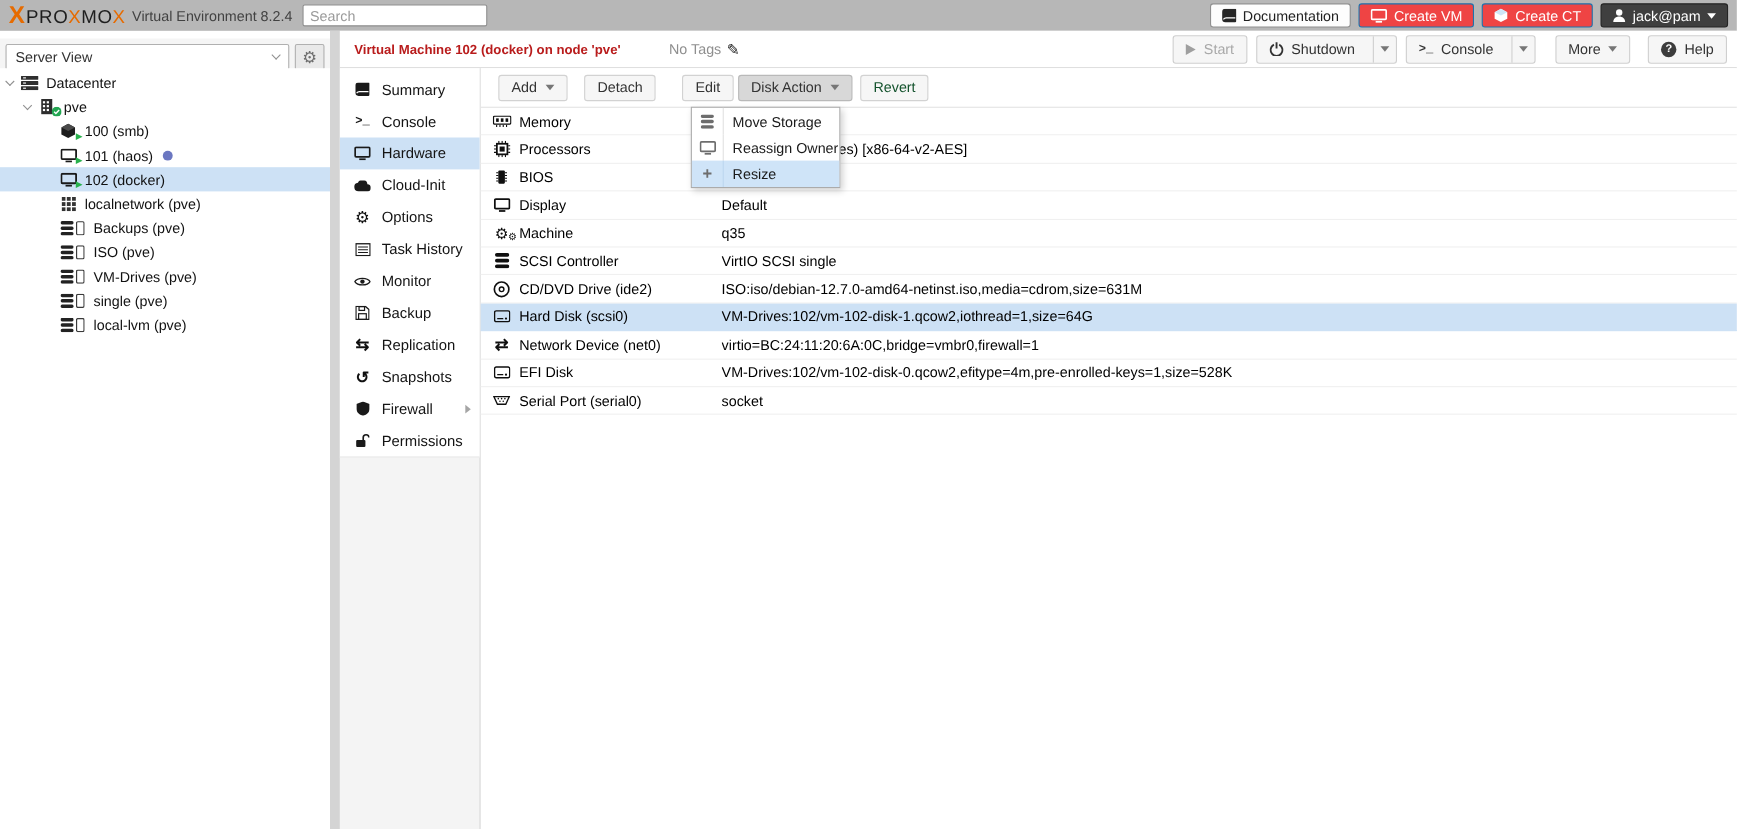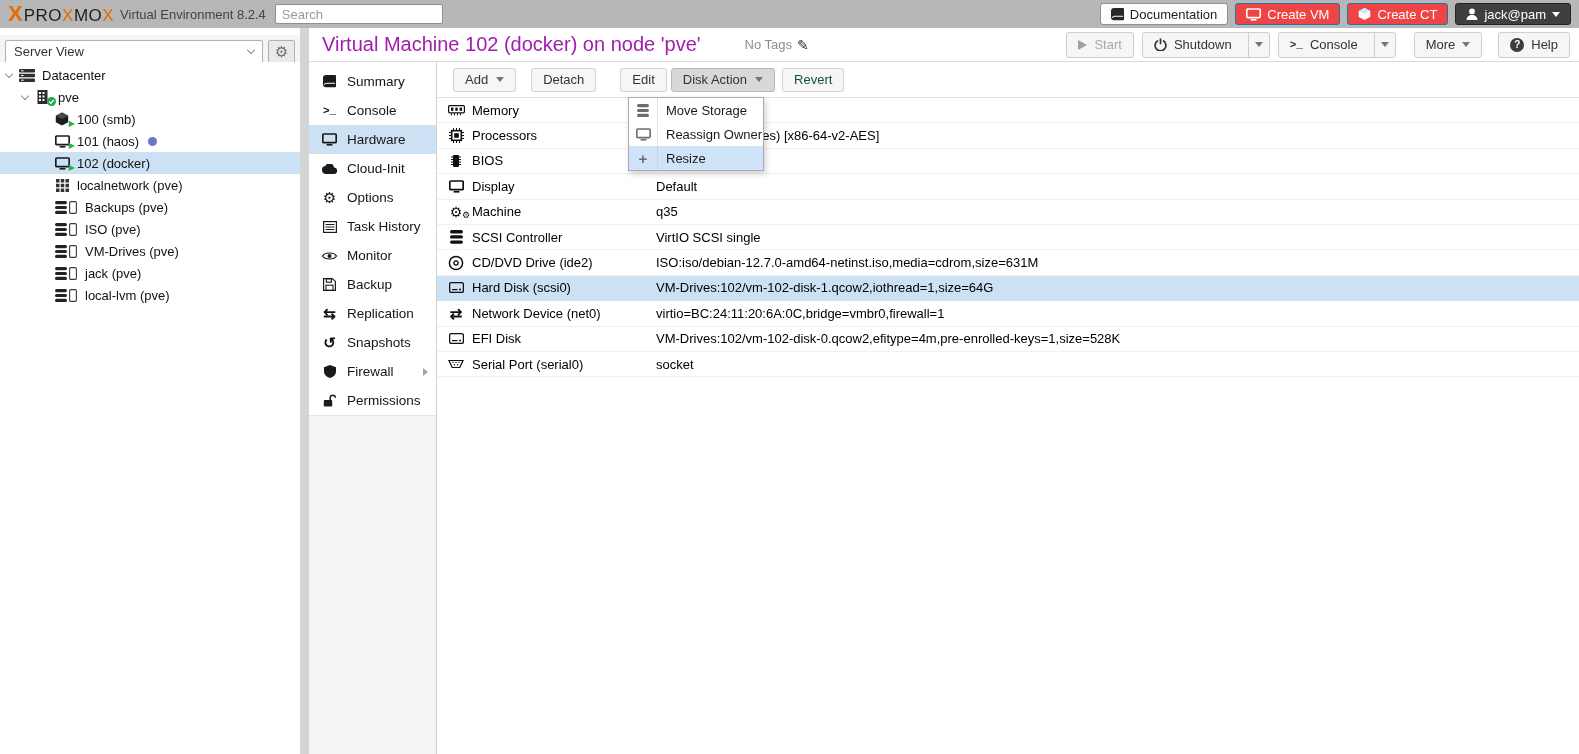--- a/index.html
+++ b/index.html
@@ -42,21 +42,21 @@
   .tic{position:relative;display:inline-flex;width:18px;justify-content:center}
   .runbadge{position:absolute;right:-4px;bottom:-2px;font-size:8px;line-height:8px;color:#28b14c}
   .checkbadge{position:absolute;right:-4px;bottom:-2px}
   .tagdot{width:9px;height:9px;border-radius:50%;background:#6b77c1;display:inline-block;margin-left:3px}
 
   
   #splitter{position:absolute;left:300px;top:28px;width:9px;bottom:0;background:#d4d4d4}
 
   
   #vm-header{position:absolute;left:309px;top:28px;right:0;height:34px;background:#fff;border-bottom:1px solid #dcdcdc;display:flex;align-items:center;padding:0 9px 0 13px}
-  .vmtitle{font-size:20px;font-weight:normal;color:#a21caf;white-space:nowrap}
+  .vmtitle{font-size:12px;font-weight:bold;color:#b91c1c;white-space:nowrap}
   .notags{color:#8f8f8f;font-size:13px;margin-left:44px}
   .pencil{margin-left:5px;font-size:14px;color:#1c1c1c;cursor:pointer}
   .hbtns{margin-left:auto;display:flex;align-items:center;gap:8px}
   .hbtn{height:26px;background:#f6f6f6;border:1px solid #cfcfcf;border-radius:3px;display:inline-flex;align-items:center;font-size:13px;color:#333;padding:0 11px;gap:7px;cursor:pointer;white-space:nowrap}
   .hbtn.disabled{color:#a9a9a9;cursor:default}
   .hbtn.split{padding:0}
   .segmain{display:inline-flex;align-items:center;gap:7px;padding:0 9px 0 11px;height:100%}
   .segcaret{border-left:1px solid #cfcfcf;width:21px;height:100%;display:inline-flex;align-items:center;justify-content:center}
   .playicon{width:0;height:0;border-top:5px solid transparent;border-bottom:5px solid transparent;border-left:9px solid #9f9f9f;display:inline-block}
   .qbadge{width:14px;height:14px;border-radius:50%;background:#3c3c3c;color:#fff;font-size:10px;font-weight:bold;display:inline-flex;align-items:center;justify-content:center}
@@ -300,21 +300,21 @@
             <g fill="#222">
               <rect width="12" height="3.2" rx="1.6"></rect>
               <rect y="4.9" width="12" height="3.2" rx="1.6"></rect>
               <rect y="9.8" width="12" height="3.2" rx="1.6"></rect>
             </g>
           </svg>
           <svg width="8" height="13" viewBox="0 0 8 13" style="margin-left:2px">
             <rect x=".6" y=".6" width="6.8" height="11.8" rx="1.2" fill="none" stroke="#3a3a3a" stroke-width="1.1"></rect>
           </svg>
         </span>
-      <span>jack (pve)</span>
+      <span>single (pve)</span>
     </div>
     <div class="trow l2">
       <span class="tic" style="width:26px">
           <svg width="12" height="13" viewBox="0 0 12 13">
             <g fill="#222">
               <rect width="12" height="3.2" rx="1.6"></rect>
               <rect y="4.9" width="12" height="3.2" rx="1.6"></rect>
               <rect y="9.8" width="12" height="3.2" rx="1.6"></rect>
             </g>
           </svg>

